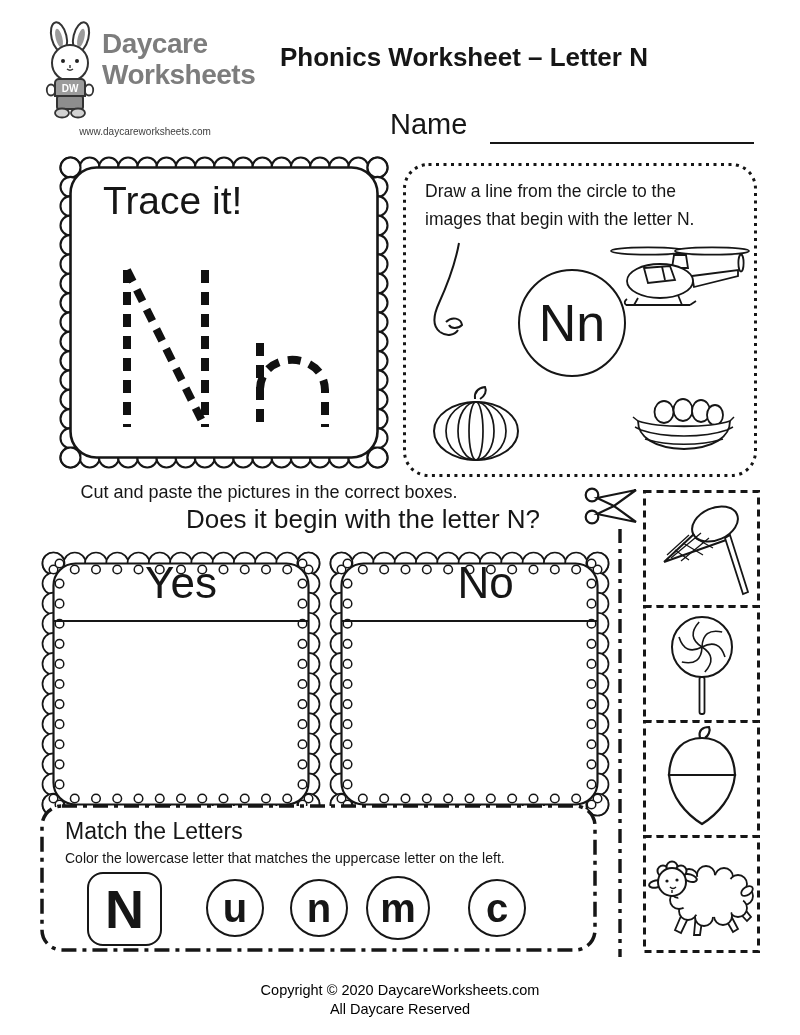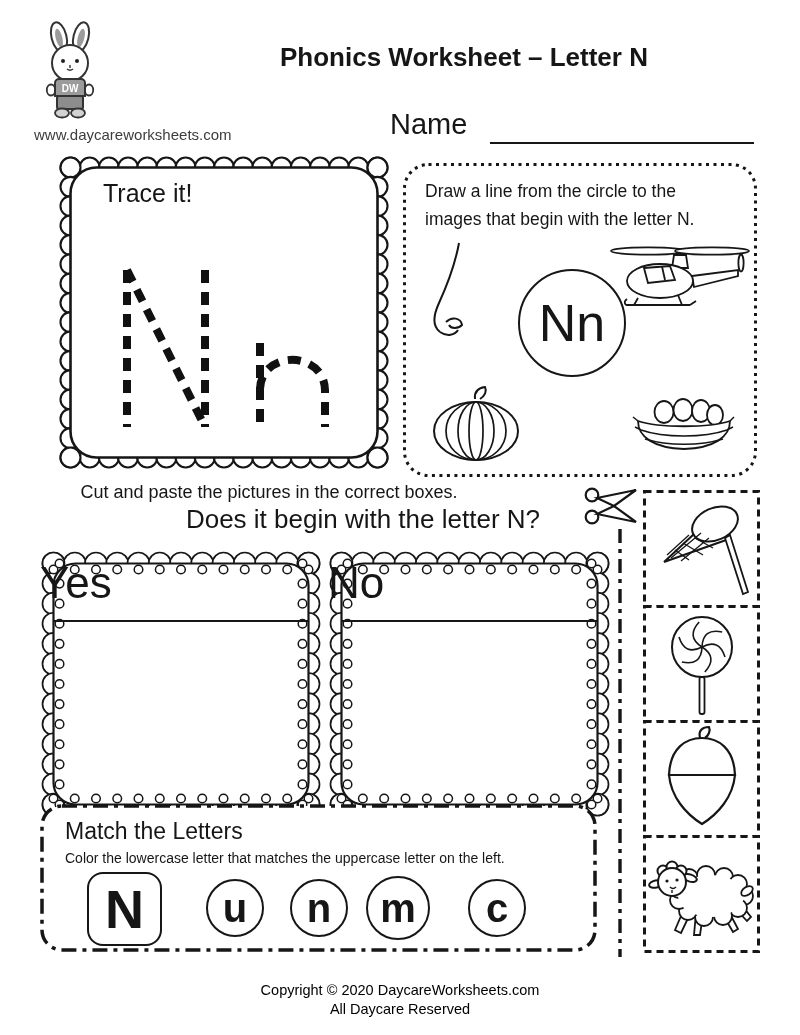--- a/index.html
+++ b/index.html
@@ -1,29 +1,29 @@
 <!DOCTYPE html>
 <html><head>
 <meta charset="utf-8">
 <style>
   html,body{margin:0;padding:0;background:#fff;}
   .page{position:relative;width:800px;height:1035px;background:#fff;overflow:hidden;
         font-family:"Liberation Sans","DejaVu Sans",sans-serif;color:#161616;}
   .abs{position:absolute;}
   svg{display:block;overflow:visible;}
   .brand{font-weight:bold;color:#7d7d7d;font-size:28px;line-height:31px;letter-spacing:-0.5px;}
-  .url{font-size:15px;color:#3d3d3d;text-align:left;}
+  .url{font-size:10px;color:#3d3d3d;text-align:center;}
   .title{font-size:26px;font-weight:bold;text-align:left;}
   .namelabel{font-size:29px;}
   .nameline{border-bottom:2.5px solid #161616;}
-  .trace-head{font-size:25px;}
+  .trace-head{font-size:39px;}
   .instr{font-size:17.5px;line-height:28px;}
   .cutline-text{font-size:18px;text-align:center;}
   .question{font-size:26px;text-align:right;}
-  .ynlabel{font-size:44px;text-align:left;font-weight:500;}
+  .ynlabel{font-size:44px;text-align:center;font-weight:500;}
   .ynrule{border-top:2px solid #161616;}
   .nncircle{border:2.5px solid #161616;border-radius:50%;display:flex;align-items:center;justify-content:center;font-size:52px;}
   .cutbox{box-sizing:border-box;display:flex;align-items:center;justify-content:center;}
   .match-head{font-size:23px;}
   .match-sub{font-size:14px;}
   .uptile{box-sizing:border-box;border:2.5px solid #161616;border-radius:16px;display:flex;align-items:center;justify-content:center;font-size:54px;font-weight:bold;}
   .lccircle{box-sizing:border-box;border:2px solid #161616;border-radius:50%;display:flex;align-items:center;justify-content:center;font-size:40px;font-weight:bold;}
   .footer{width:800px;text-align:center;font-size:14.5px;color:#000000;}
 </style>
 </head>
@@ -43,20 +43,24 @@
     <circle cx="41" cy="41" r="2" fill="#222"></circle>
     <path d="M34,45 v3 M31,49 q3,2.5 6,0" fill="none" stroke="#333" stroke-width="1.4"></path>
     <ellipse cx="15" cy="70" rx="4.2" ry="5.5" fill="#fff" stroke="#333" stroke-width="1.8"></ellipse>
     <ellipse cx="53" cy="70" rx="4.2" ry="5.5" fill="#fff" stroke="#333" stroke-width="1.8"></ellipse>
     <path d="M23,59 h22 a4,4 0 0 1 4,4 v13 h-30 v-13 a4,4 0 0 1 4,-4 Z" fill="#9b9b9b" stroke="#333" stroke-width="2"></path>
     <text x="34" y="72" font-size="10" font-weight="bold" fill="#fff" text-anchor="middle">DW</text>
     <rect x="21" y="76" width="26" height="13" rx="2" fill="#8d8d8d" stroke="#333" stroke-width="2"></rect>
     <ellipse cx="26" cy="93" rx="7" ry="4.5" fill="#d2d2d2" stroke="#333" stroke-width="1.8"></ellipse>
     <ellipse cx="42" cy="93" rx="7" ry="4.5" fill="#d2d2d2" stroke="#333" stroke-width="1.8"></ellipse>
   </svg>
+  <div class="abs brand" style="left:102px;top:28px">
+    <div>Daycare</div>
+    <div>Worksheets</div>
+  </div>
   <div class="abs url" style="left:34px;top:126px;width:222px">www.daycareworksheets.com</div>
 
   <div class="abs title" style="left:280px;top:42px;width:490px">Phonics Worksheet – Letter N</div>
   <div class="abs namelabel" style="left:390px;top:108px">Name</div>
   <div class="abs nameline" style="left:490px;top:110px;width:264px;height:32px"></div>
 
   <div class="abs" style="left:58px;top:155px;width:332px;height:315px">
     <svg class="abs scallop" style="left:0;top:0" width="332" height="315">
         <circle cx="12.5" cy="12.5" r="10" fill="#fff" stroke="#161616" stroke-width="2.1"></circle>
         <circle cx="31.6875" cy="12.5" r="10" fill="#fff" stroke="#161616" stroke-width="2.1"></circle>
@@ -412,21 +416,21 @@
         <circle cx="263.5" cy="93.83333333333333" r="4.3" fill="#fff" stroke="#161616" stroke-width="1.5"></circle>
         <circle cx="263.5" cy="113.91666666666667" r="4.3" fill="#fff" stroke="#161616" stroke-width="1.5"></circle>
         <circle cx="263.5" cy="134" r="4.3" fill="#fff" stroke="#161616" stroke-width="1.5"></circle>
         <circle cx="263.5" cy="154.08333333333334" r="4.3" fill="#fff" stroke="#161616" stroke-width="1.5"></circle>
         <circle cx="263.5" cy="174.16666666666666" r="4.3" fill="#fff" stroke="#161616" stroke-width="1.5"></circle>
         <circle cx="263.5" cy="194.25" r="4.3" fill="#fff" stroke="#161616" stroke-width="1.5"></circle>
         <circle cx="263.5" cy="214.33333333333334" r="4.3" fill="#fff" stroke="#161616" stroke-width="1.5"></circle>
         <circle cx="263.5" cy="234.41666666666666" r="4.3" fill="#fff" stroke="#161616" stroke-width="1.5"></circle>
         <circle cx="263.5" cy="254.5" r="4.3" fill="#fff" stroke="#161616" stroke-width="1.5"></circle>
       </svg>
-    <div class="abs ynlabel" style="left:0;top:8px;width:283px">No</div>
+    <div class="abs ynlabel" style="left:16px;top:8px;width:283px">No</div>
     <div class="abs ynrule" style="left:14px;top:70px;width:255px"></div>
   </div>
 
   <svg class="abs" style="left:583px;top:485px" width="58" height="44" viewBox="0 0 58 44">
     <g fill="#fff" stroke="#161616" stroke-width="2.2">
       <circle cx="9" cy="10" r="6.3"></circle>
       <circle cx="9" cy="32" r="6.3"></circle>
       <path d="M14,13 L53,5 L31,21 Z"></path>
       <path d="M14,29 L53,37 L31,21 Z"></path>
     </g>

